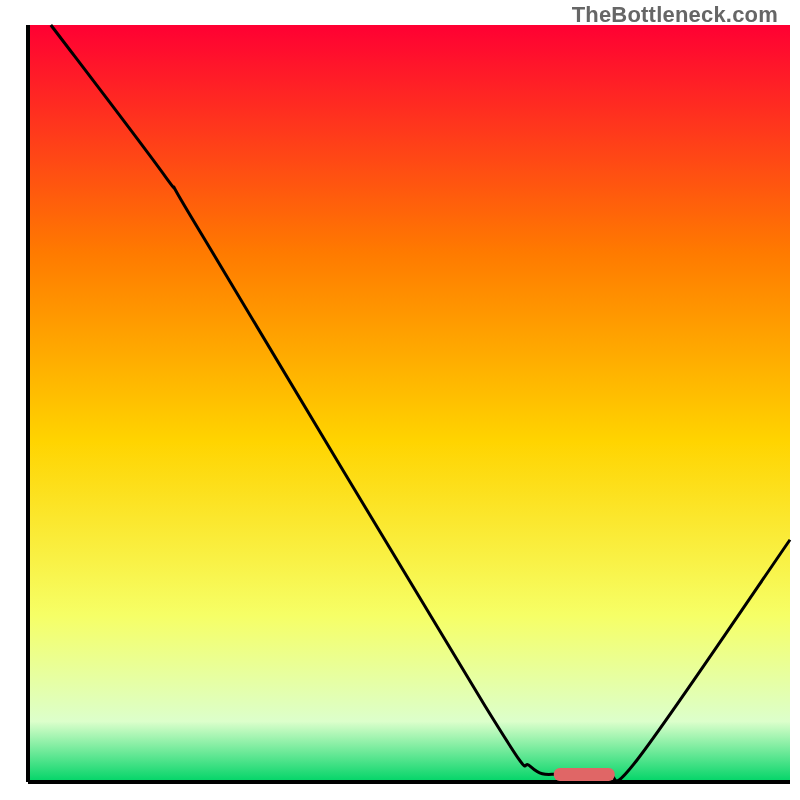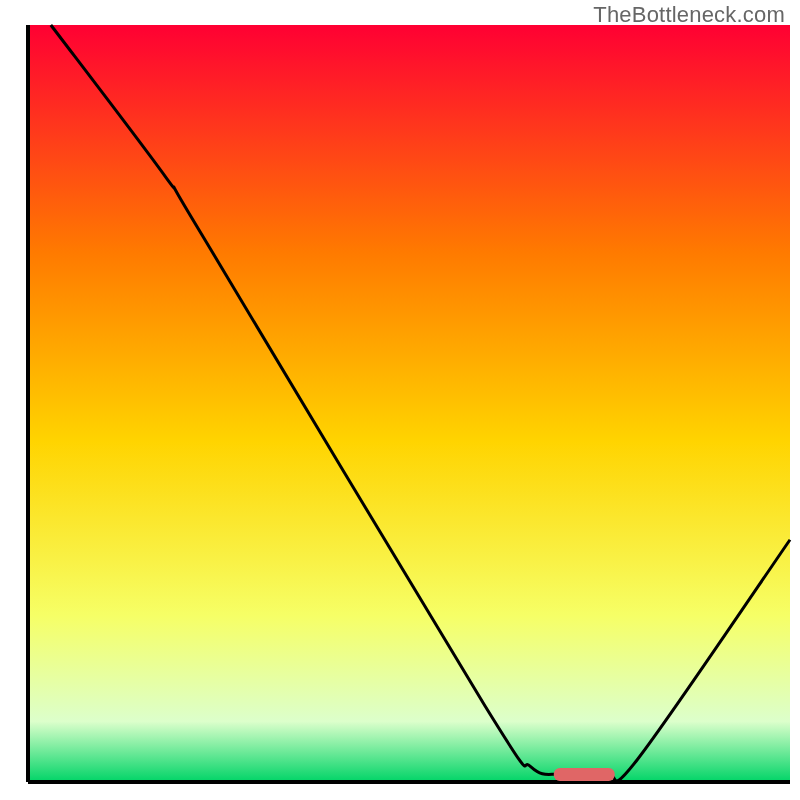--- a/index.html
+++ b/index.html
@@ -12,23 +12,23 @@
     font-family: Arial, Helvetica, sans-serif;
   }
   .chart-wrap {
     position: relative;
     width: 800px;
     height: 800px;
   }
   .watermark {
     position: absolute;
     top: 2px;
-    right: 15px;
+    right: 22px;
     font-size: 22px;
-    font-weight: 400;
+    font-weight: 700;
     color: #666666;
     letter-spacing: 0.2px;
     z-index: 10;
   }
   svg.bg {
     position: absolute;
     left: 0;
     top: 0;
   }
   svg.overlay {

